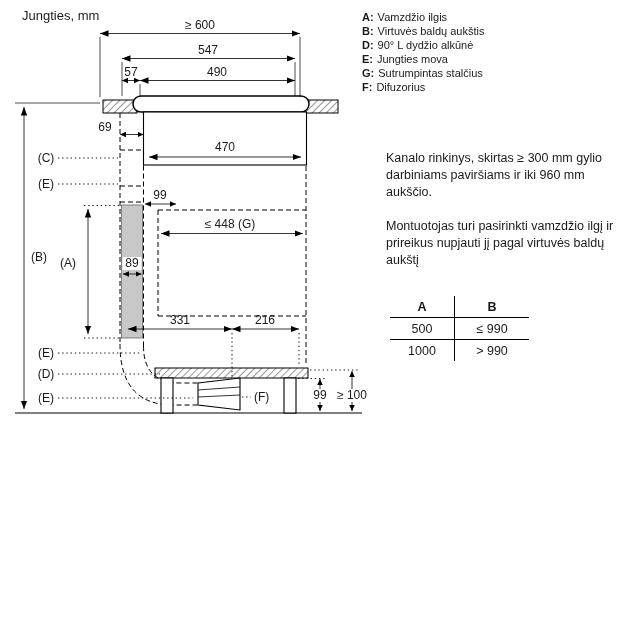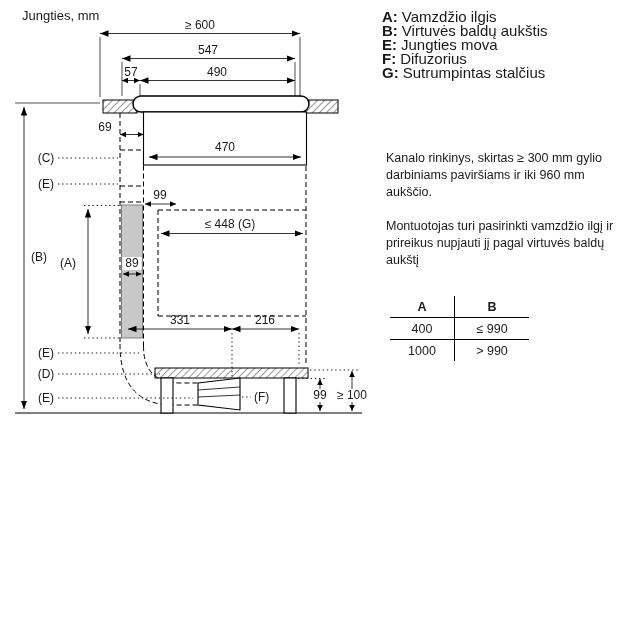--- a/index.html
+++ b/index.html
@@ -1,18 +1,18 @@
 <!DOCTYPE html>
 <html><head>
 <meta charset="utf-8">
 <style>
   html,body{margin:0;padding:0;background:#fff}
   body{width:625px;height:625px;position:relative;font-family:"Liberation Sans",sans-serif;color:#1a1a1a}
   .title{position:absolute;left:22px;top:8px;font-size:13px}
-  .legend{position:absolute;left:382px;top:10px;width:232px;font-size:15px;line-height:14px}
+  .legend{position:absolute;left:362px;top:10px;width:232px;font-size:11px;line-height:14px}
   .lrow{white-space:nowrap}
   .lrow .k{font-weight:bold;margin-right:4px}
   .note{position:absolute;left:386px;width:230px;font-size:12.5px;line-height:17px}
   .note1{top:150px}
   .note2{top:218px}
   .tablewrap{position:absolute;left:390px;top:296px}
   table.size-table{border-collapse:collapse;font-size:12.5px}
   table.size-table th,table.size-table td{text-align:center;padding:2px 6px;height:17px}
   table.size-table th{font-weight:bold;border-bottom:1.2px solid #000}
   table.size-table td{border-bottom:1.2px solid #000}
@@ -35,39 +35,40 @@
   .wbg{fill:#fff}
 </style>
 </head>
 <body>
 
 <div class="title">Jungties, mm</div>
 
 <div class="legend">
   <div class="lrow"><span class="k">A:</span><span>Vamzdžio ilgis</span></div>
   <div class="lrow"><span class="k">B:</span><span>Virtuvės baldų aukštis</span></div>
+  <div class="lrow"><span class="k">D:</span><span>90° L dydžio alkūnė</span></div>
   <div class="lrow"><span class="k">E:</span><span>Jungties mova</span></div>
+  <div class="lrow"><span class="k">G:</span><span>Sutrumpintas stalčius</span></div>
   <div class="lrow"><span class="k">F:</span><span>Difuzorius</span></div>
-  <div class="lrow"><span class="k">G:</span><span>Sutrumpintas stalčius</span></div>
 </div>
 
 <div class="note note1">Kanalo rinkinys, skirtas ≥ 300 mm gylio darbiniams paviršiams ir iki 960 mm aukščio.</div>
 <div class="note note2">Montuotojas turi pasirinkti vamzdžio ilgį ir prireikus nupjauti jį pagal virtuvės baldų aukštį</div>
 
 <div class="tablewrap">
   <table class="size-table">
     <thead>
       <tr>
         <th>A</th>
         <th>B</th>
       </tr>
     </thead>
     <tbody>
       <tr>
-        <td>400</td>
+        <td>500</td>
         <td>≤ 990</td>
       </tr>
       <tr class="last">
         <td>1000</td>
         <td>&gt; 990</td>
       </tr>
     </tbody>
   </table>
 </div>
 

